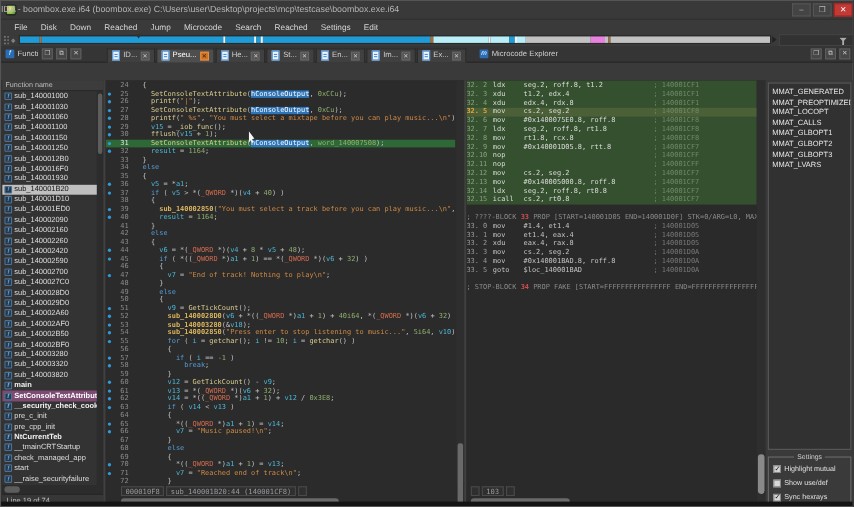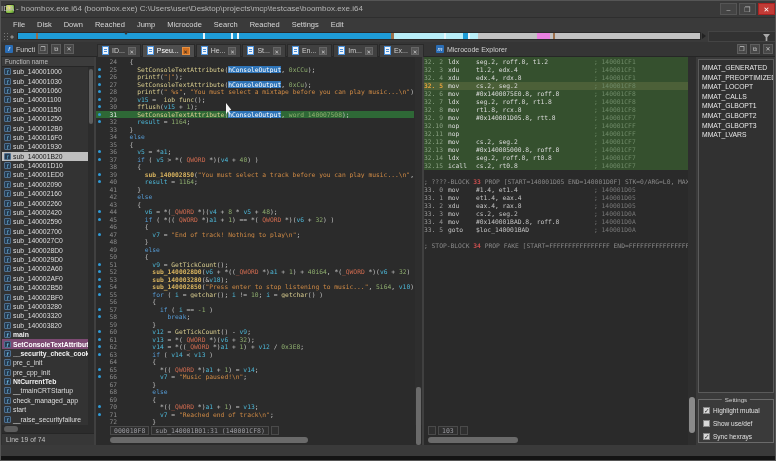--- a/index.html
+++ b/index.html
@@ -37,21 +37,21 @@
   .tabs{display:flex;align-items:flex-end;height:15px;gap:1px;margin-left:2px;}
   .tab{display:flex;align-items:center;gap:3px;height:13px;padding:0 4px;background:#404040;border:1px solid #2a2a2a;border-bottom:none;font-size:7px;color:#cfcfcf;}
   .tab.active{background:#4e4e4e;color:#fff;}
   .doc-icon{width:7px;height:9px;background:#eef4fb;border:1px solid #4a90d9;position:relative;}
   .doc-icon:before{content:"";position:absolute;left:1px;top:2px;width:3px;height:1px;background:#4a90d9;box-shadow:0 2px 0 #4a90d9;}
   .tab-close{width:8px;height:8px;background:#555;color:#ccc;font-size:5.5px;line-height:8px;text-align:center;border:1px solid #666;}
   .tab.active .tab-close{background:#d07020;color:#222;border-color:#e89040;}
   .micro-hdr{margin-left:8px;}
   .right-btns{margin-left:auto;display:flex;gap:3px;padding-right:4px;}
   
-  .main{position:absolute;left:0;top:56px;width:776px;height:388px;background:#303030;}
+  .main{position:absolute;left:0;top:72px;width:776px;height:388px;background:#303030;}
   .panel{position:absolute;top:0;height:388px;background:#2b2b2b;}
   .fn-panel{left:1px;width:92px;background:#333;}
   .fn-header{height:10px;background:#3c3c3c;border-bottom:1px solid #262626;font-size:6.5px;color:#bdbdbd;padding:1px 3px;}
   .fn-list{position:absolute;left:0;top:10px;width:92px;height:358px;overflow:hidden;background:#333;}
   .fn-row{display:flex;align-items:center;gap:2px;height:9.4px;padding-left:2px;white-space:nowrap;overflow:hidden;font-size:6.8px;color:#dedede;}
   .f-icon{flex:0 0 auto;width:7px;height:7px;background:#253a50;border:1px solid #4f6f8f;border-radius:1px;color:#6fc0e8;font-size:5.5px;line-height:6px;text-align:center;font-style:italic;}
   .fn-row.sel{background:#bfbfbf;color:#151515;}
   .fn-row.hil{background:#7d4a73;color:#fff;font-weight:bold;}
   .fn-row.bold{font-weight:bold;color:#f2f2f2;}
   .fn-vscroll{position:absolute;right:0px;top:10px;width:6px;height:358px;background:#2c2c2c;}
@@ -456,21 +456,21 @@
           <div class="pc-line"><span class="bp"></span><span class="lno">69</span><span class="codewrap"><span class="sg-p">        {</span></span></div>
           <div class="pc-line"><span class="bp dot"></span><span class="lno">70</span><span class="codewrap"><span class="sg-p">          *((</span><span class="sg-c">_QWORD</span><span class="sg-p"> *)</span><span class="sg-v">a1</span><span class="sg-p"> + </span><span class="sg-n">1</span><span class="sg-p">) = </span><span class="sg-v">v13</span><span class="sg-p">;</span></span></div>
           <div class="pc-line"><span class="bp dot"></span><span class="lno">71</span><span class="codewrap"><span class="sg-p">          </span><span class="sg-v">v7</span><span class="sg-p"> = </span><span class="sg-s">"Reached end of track\n"</span><span class="sg-p">;</span></span></div>
           <div class="pc-line"><span class="bp"></span><span class="lno">72</span><span class="codewrap"><span class="sg-p">        }</span></span></div>
         </div>
       <div class="pc-vscroll">
           <div class="pc-vthumb"></div>
         </div>
       <div class="pc-status">
         <span class="st-box">000010F8</span>
-        <span class="st-box">sub_140001B01:31 (140001CF8)</span>
+        <span class="st-box">sub_140001B20:44 (140001CF8)</span>
         <span class="st-box empty"></span>
       </div>
       <div class="pc-hscroll">
           <div class="pc-hthumb"></div>
         </div>
       <div class="mouse-cursor"></div>
     </div>
 
     <div class="vsplit" style="left:421px"></div>
 

